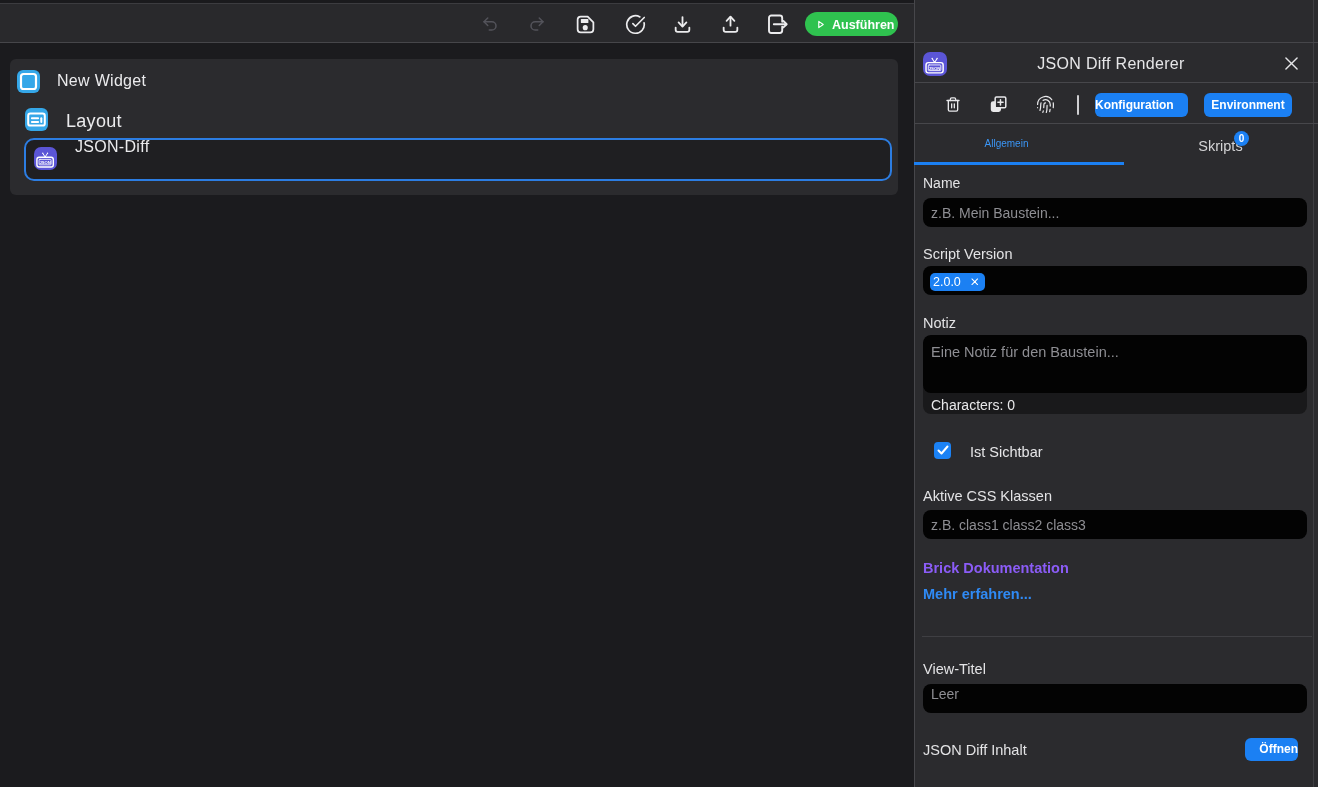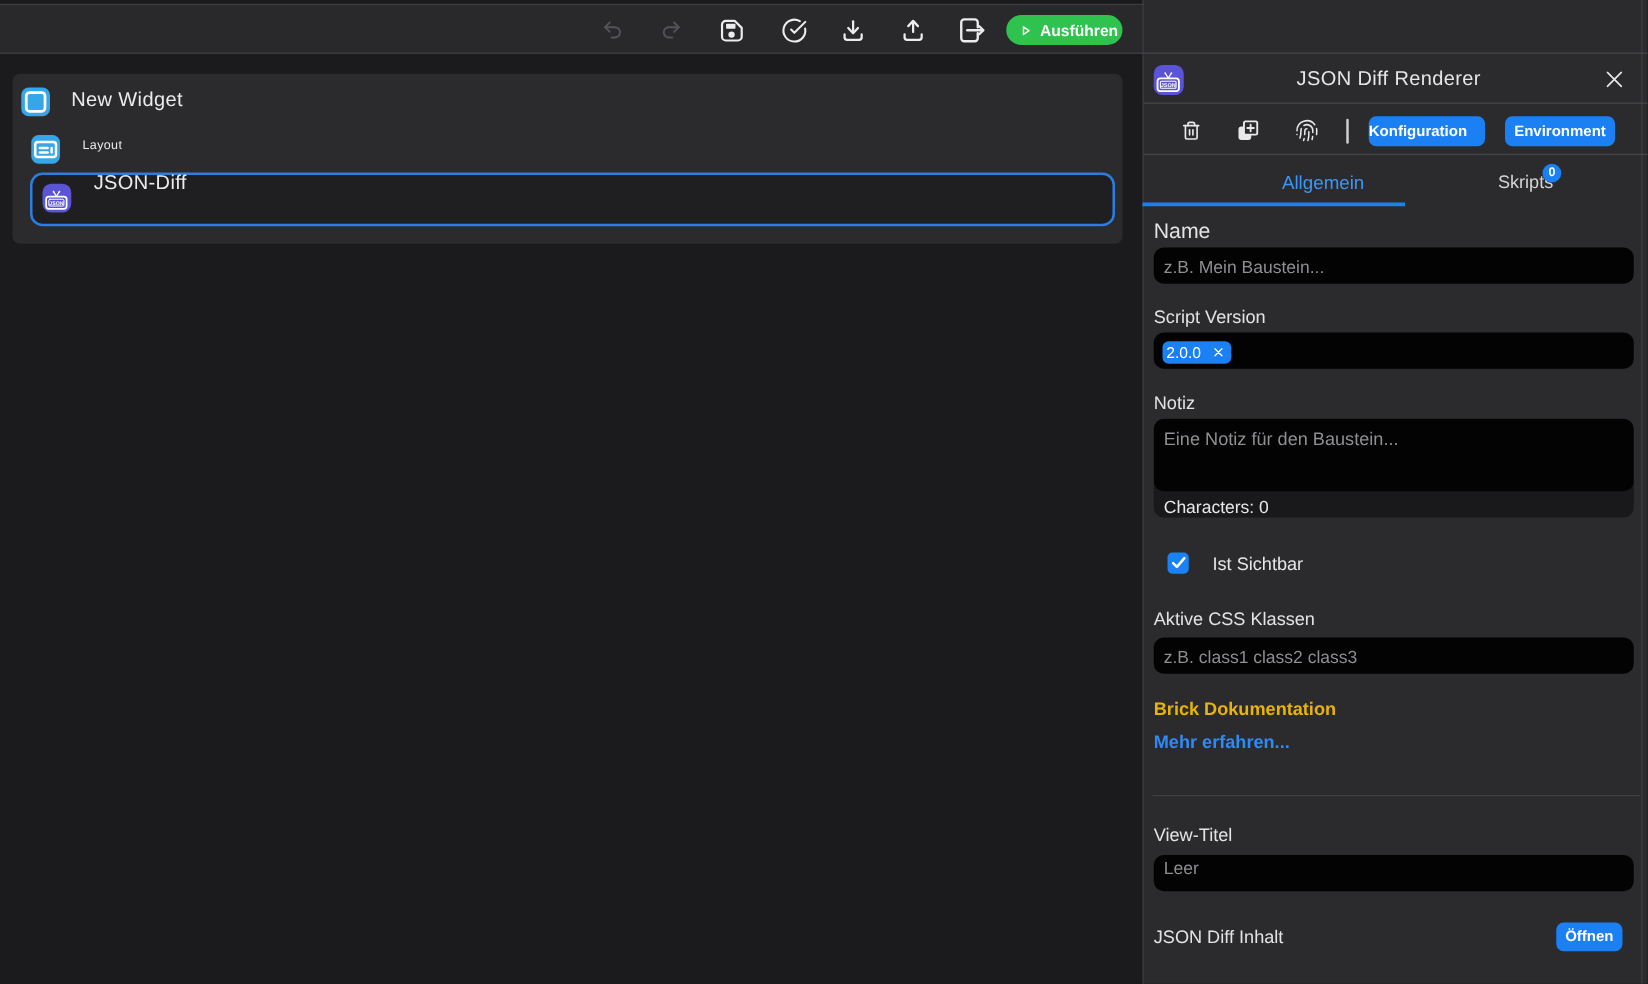--- a/index.html
+++ b/index.html
@@ -81,21 +81,21 @@
   <div class="abs" style="left:57px;top:72px;font-size:16px;letter-spacing:0.3px;color:#ebebed;">New Widget</div>
 
   <div class="abs" style="left:25px;top:108px;width:23px;height:23px;background:#35a7e8;border-radius:6px;">
     <svg class="abs" style="left:0;top:0;" width="23" height="23" viewBox="0 0 23 23" fill="none" stroke="#fff" stroke-width="2" stroke-linecap="round" stroke-linejoin="round">
         <rect x="3.2" y="5.6" width="16.6" height="12" rx="2.2"></rect>
         <path d="M6.9 10.3h6.2"></path>
         <path d="M6.9 14h6.2"></path>
         <path d="M16.3 10.3V14"></path>
       </svg>
   </div>
-  <div class="abs" style="left:66px;top:111px;font-size:10px;letter-spacing:0.3px;color:#ebebed;">Layout</div>
+  <div class="abs" style="left:66px;top:111px;font-size:18px;letter-spacing:0.3px;color:#ebebed;">Layout</div>
 
   <div class="abs" style="left:24px;top:138px;width:868px;height:43px;background:#1f1f22;border:2px solid #2c7de2;border-radius:10px;"></div>
   <div class="abs" style="left:34px;top:147px;width:23px;height:23px;background:#5b55d6;border-radius:7px;">
     <svg class="abs" style="left:0px;top:0px;" width="23" height="23" viewBox="0 0 23 23" fill="none" stroke="#fff" stroke-width="1.4" stroke-linecap="round" stroke-linejoin="round">
         <rect x="2.9" y="10.2" width="16.4" height="9.8" rx="2.2"></rect>
         <rect x="5.1" y="12.4" width="12" height="5.4" rx="0.8" stroke-width="0.8"></rect>
         <path d="M11.1 10 9.2 6.9M11.1 10l2-3.1" stroke-width="1"></path>
         <path d="M8.8 6.3h.01M13.5 6.3h.01" stroke-width="1.4"></path>
         <text x="11.1" y="16.9" font-size="4.2" font-weight="bold" fill="#fff" stroke="none" text-anchor="middle" font-family="Liberation Sans">JSON</text>
       </svg>
@@ -150,26 +150,26 @@
         <path d="M21.8 16c.2-2 .131-5.354 0-6"></path>
         <path d="M5 19.5C5.5 18 6 15 6 12a6 6 0 0 1 .34-2"></path>
         <path d="M8.65 22c.21-.66.45-1.32.57-2"></path>
         <path d="M9 6.8a6 6 0 0 1 9 5.2v2"></path>
       </svg>
     </div>
   <div class="abs" style="left:1077px;top:95px;width:2px;height:20px;background:#cfcfd2;border-radius:1px;"></div>
   <div class="abs" style="left:1095px;top:93px;width:93px;height:24px;background:#1b80f3;border-radius:6px;color:#fff;font-size:12px;font-weight:bold;text-align:left;line-height:24px;">Konfiguration</div>
   <div class="abs" style="left:1204px;top:93px;width:88px;height:24px;background:#1b80f3;border-radius:6px;color:#fff;font-size:12px;font-weight:bold;text-align:center;line-height:24px;">Environment</div>
 
-  <div class="abs" style="left:954px;top:138px;width:209px;text-align:center;font-size:15px;color:#3b96f6;">Allgemein</div>
+  <div class="abs" style="left:902px;top:138px;width:209px;text-align:center;font-size:10px;color:#3b96f6;">Allgemein</div>
   <div class="abs" style="left:1124px;top:138px;width:193px;text-align:center;font-size:14.5px;color:#d4d4d6;">Skripts</div>
   <div class="abs" style="left:1234px;top:131px;width:15px;height:15px;background:#1b80f3;border-radius:50%;color:#fff;font-size:10px;font-weight:bold;text-align:center;line-height:15px;">0</div>
   <div class="abs" style="left:914px;top:162px;width:210px;height:3px;background:#1b80f3;"></div>
 
-  <div class="abs" style="left:923px;top:175px;font-size:17px;color:#e3e3e5;">Name</div>
+  <div class="abs" style="left:923px;top:175px;font-size:14px;color:#e3e3e5;">Name</div>
   <div class="abs" style="left:923px;top:198px;width:384px;height:29px;background:#030303;border-radius:8px;">
     <div class="abs" style="left:8px;top:7px;font-size:14px;color:#8e8e93;">z.B. Mein Baustein...</div>
   </div>
 
   <div class="abs" style="left:923px;top:246px;font-size:14.5px;color:#e3e3e5;">Script Version</div>
   <div class="abs" style="left:923px;top:266px;width:384px;height:29px;background:#030303;border-radius:8px;">
     <div class="abs" style="left:6.5px;top:7px;width:55px;height:18px;background:#1b80f3;border-radius:5px;color:#fff;">
       <div class="abs" style="left:3.5px;top:2px;font-size:12.5px;">2.0.0</div>
       <svg class="abs" style="left:41.5px;top:5.2px;" width="7.5" height="7.5" viewBox="0 0 8 8" fill="none" stroke="#fff" stroke-width="1.1" stroke-linecap="round">
           <path d="M1 1l6 6M7 1 1 7"></path>
@@ -190,26 +190,26 @@
         <path d="M1.5 5.5 4.5 8.5 10.5 1.5"></path>
       </svg>
   </div>
   <div class="abs" style="left:970px;top:444px;font-size:14.5px;color:#e6e6e8;">Ist Sichtbar</div>
 
   <div class="abs" style="left:923px;top:488px;font-size:14.5px;color:#e3e3e5;">Aktive CSS Klassen</div>
   <div class="abs" style="left:923px;top:510px;width:384px;height:29px;background:#030303;border-radius:8px;">
     <div class="abs" style="left:8px;top:7px;font-size:14px;color:#8e8e93;">z.B. class1 class2 class3</div>
   </div>
 
-  <div class="abs" style="left:923px;top:560px;font-size:14.5px;font-weight:bold;color:#eab308;">Brick Dokumentation</div>
+  <div class="abs" style="left:923px;top:560px;font-size:14.5px;font-weight:bold;color:#8b5cf6;">Brick Dokumentation</div>
   <div class="abs" style="left:923px;top:586px;font-size:14.5px;font-weight:bold;color:#2f8af5;">Mehr erfahren...</div>
 
   <div class="abs" style="left:922px;top:636px;width:390px;height:1px;background:#3f3f43;"></div>
 
   <div class="abs" style="left:923px;top:661px;font-size:14.5px;color:#e3e3e5;">View-Titel</div>
   <div class="abs" style="left:923px;top:684px;width:384px;height:29px;background:#030303;border-radius:8px;">
     <div class="abs" style="left:8px;top:2px;font-size:14px;color:#8e8e93;text-align:center;">Leer</div>
   </div>
 
   <div class="abs" style="left:923px;top:742px;font-size:14.5px;color:#e3e3e5;">JSON Diff Inhalt</div>
-  <div class="abs" style="left:1245px;top:738px;width:53px;height:23px;background:#1b80f3;border-radius:6px;color:#fff;font-size:12px;font-weight:bold;text-align:center;line-height:23px;">Öffnen</div>
+  <div class="abs" style="left:1245px;top:738px;width:53px;height:23px;background:#1b80f3;border-radius:6px;color:#fff;font-size:12px;font-weight:bold;text-align:right;line-height:23px;">Öffnen</div>
 
 </div>
 
 </body></html>

